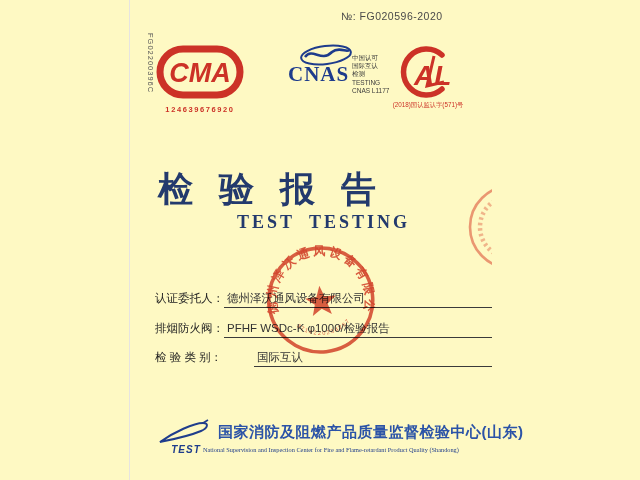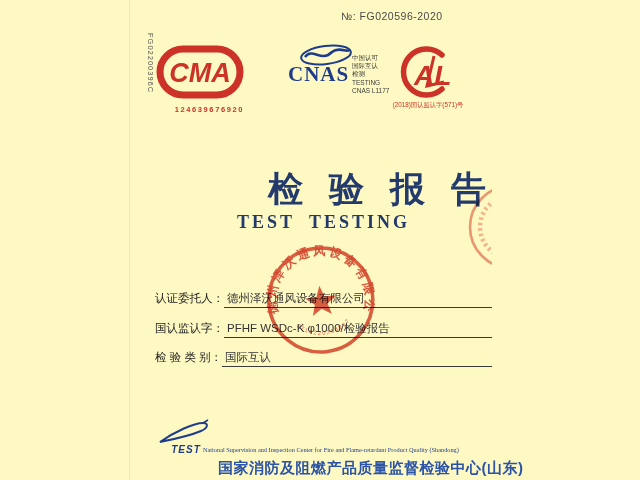--- a/index.html
+++ b/index.html
@@ -7,54 +7,54 @@
         font-family:"Liberation Sans",sans-serif;}
   .abs{position:absolute;}
   
   #fold-line{left:129px;top:0;width:1px;height:480px;background:#e6e4e1;}
   
   #report-no{left:341px;top:10px;font-size:10.5px;color:#4a4a4a;letter-spacing:.5px;}
   
   #spine-no{left:146px;top:33px;height:86px;font-size:7.5px;color:#555;
             writing-mode:vertical-rl;letter-spacing:1px;}
   
-  #cma{left:156px;top:44px;width:88px;text-align:right;}
+  #cma{left:156px;top:44px;width:88px;text-align:center;}
   #cma-number{margin-top:1px;font-size:7.5px;letter-spacing:1.6px;color:#cc3227;font-weight:bold;}
   #ilac{left:226px;top:46px;}
   #cnas-swoosh{left:299px;top:44px;}
   #cnas-word{left:288px;top:62px;font-family:"Liberation Serif",serif;font-weight:900;
              font-size:21px;color:#1e3c8c;letter-spacing:1px;}
   #cnas-lines{left:352px;top:54px;width:46px;font-size:6.5px;line-height:8.2px;color:#3c3c3c;}
   #cal{left:396px;top:44px;}
   #cal-caption{left:386px;top:101px;width:84px;text-align:center;font-size:6.3px;color:#cc3227;}
   
-  #title-zh{left:132px;top:166px;width:380px;text-align:right;font-size:35px;font-weight:bold;
+  #title-zh{left:132px;top:166px;width:380px;text-align:left;font-size:35px;font-weight:bold;
             color:#233a6d;letter-spacing:26px;text-indent:26px;}
   #title-en{left:132px;top:212px;width:380px;text-align:center;
             font-family:"Liberation Serif",serif;font-size:18px;font-weight:bold;
             color:#233a6d;letter-spacing:3px;word-spacing:7px;text-indent:3px;}
   
   .field-row{left:155px;width:337px;height:16px;display:flex;align-items:center;
              font-size:11.5px;color:#222;}
   .field-row .lbl{flex:none;padding-bottom:1px;}
   .field-row .val{flex:1;border-bottom:1px solid #3a3a3a;padding:0 0 1px 3px;color:#333;
                   white-space:nowrap;overflow:hidden;}
   #row-1{top:291px;}
   #row-2{top:321px;}
-  #row-3{top:350px;}
+  #row-3{top:350px;gap:32px;}
   
   #company-seal{left:265px;top:244px;transform:rotate(-6deg);opacity:.9;
                 mix-blend-mode:multiply;z-index:5;}
   #partial-seal{left:459px;top:184px;width:33px;height:86px;overflow:hidden;
                 mix-blend-mode:multiply;}
   
   #sdqi-swoosh{left:158px;top:419px;}
   #sdqi-word{left:158px;top:444px;width:56px;text-align:center;font-style:italic;
              font-weight:900;font-size:10px;color:#1f3d8c;letter-spacing:1px;}
-  #footer-zh{left:218px;top:423px;font-size:15px;font-weight:bold;color:#2b53a7;letter-spacing:.5px;margin-top:36px;}
+  #footer-zh{left:218px;top:423px;font-size:15px;font-weight:bold;color:#2b53a7;letter-spacing:.5px;}
   #footer-en{left:203px;top:446px;width:300px;font-size:6.3px;color:#24418c;
              font-family:"Liberation Serif",serif;}
   svg text{font-family:"Liberation Sans",sans-serif;}
 </style>
 </head>
 <body>
 
 <div id="page">
 
   <div id="fold-line" class="abs"></div>
@@ -104,21 +104,21 @@
       <circle cx="52" cy="43" r="41" fill="none" stroke="#d8382a" stroke-width="2.6" opacity="0.5"></circle>
       <circle cx="52" cy="43" r="31" fill="none" stroke="#d8382a" stroke-width="4.5" stroke-dasharray="2.5 3" opacity="0.35"></circle>
     </svg>
   </div>
 
   <div id="row-1" class="abs field-row">
     <span class="lbl">认证委托人：</span>
     <span class="val">德州泽沃通风设备有限公司</span>
   </div>
   <div id="row-2" class="abs field-row">
-    <span class="lbl">国认监认字：</span>
+    <span class="lbl">排烟防火阀：</span>
     <span class="val">PFHF WSDc-K φ1000/检验报告</span>
   </div>
   <div id="row-3" class="abs field-row">
     <span class="lbl">检 验 类 别：</span>
     <span class="val">国际互认</span>
   </div>
 
   <div id="company-seal" class="abs">
     <svg width="112" height="112" viewBox="0 0 110 110">
       <defs>

